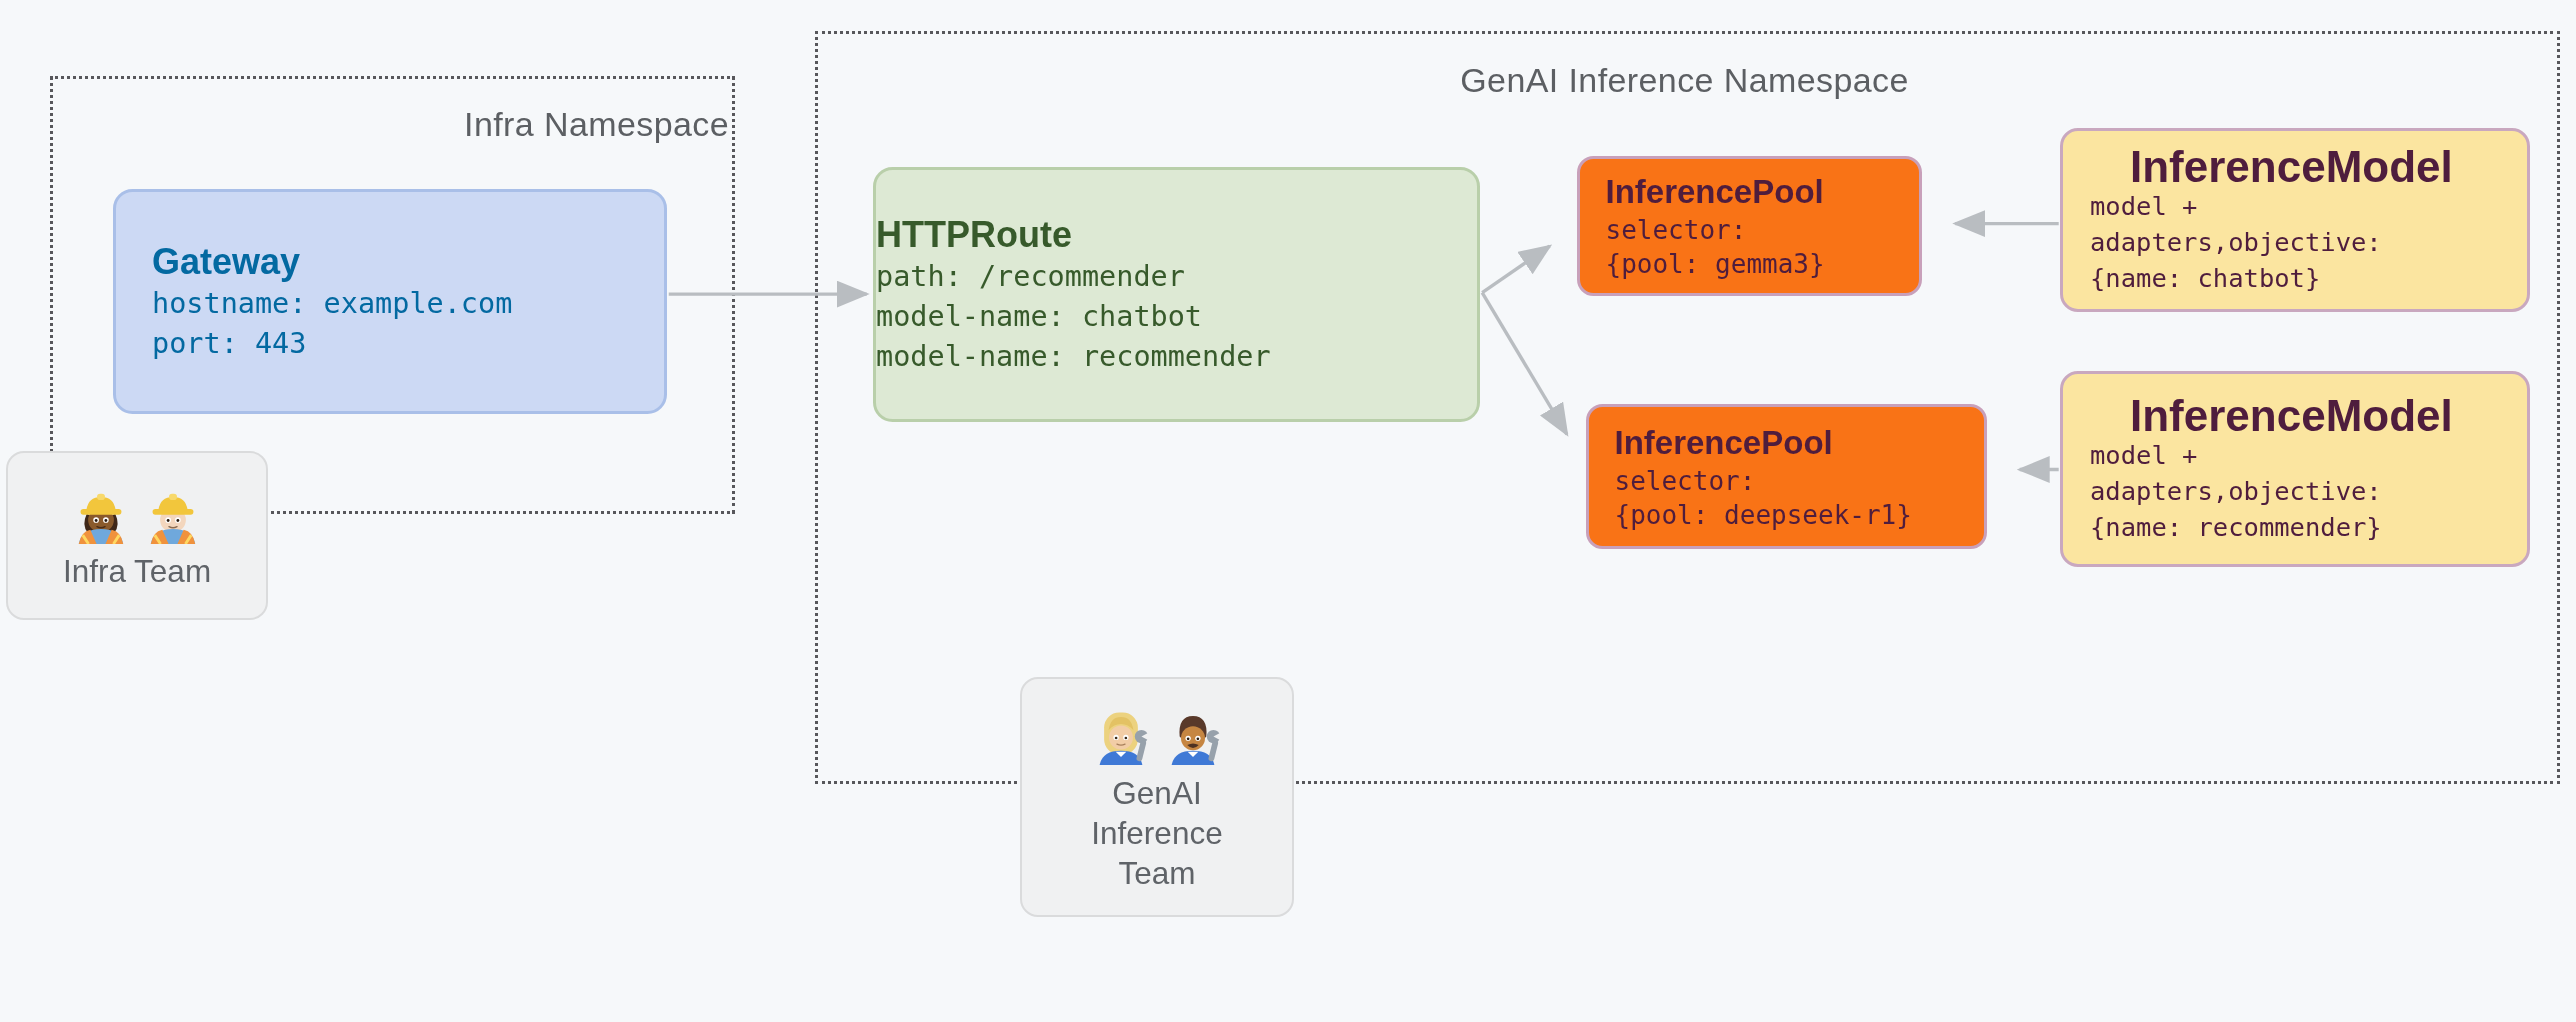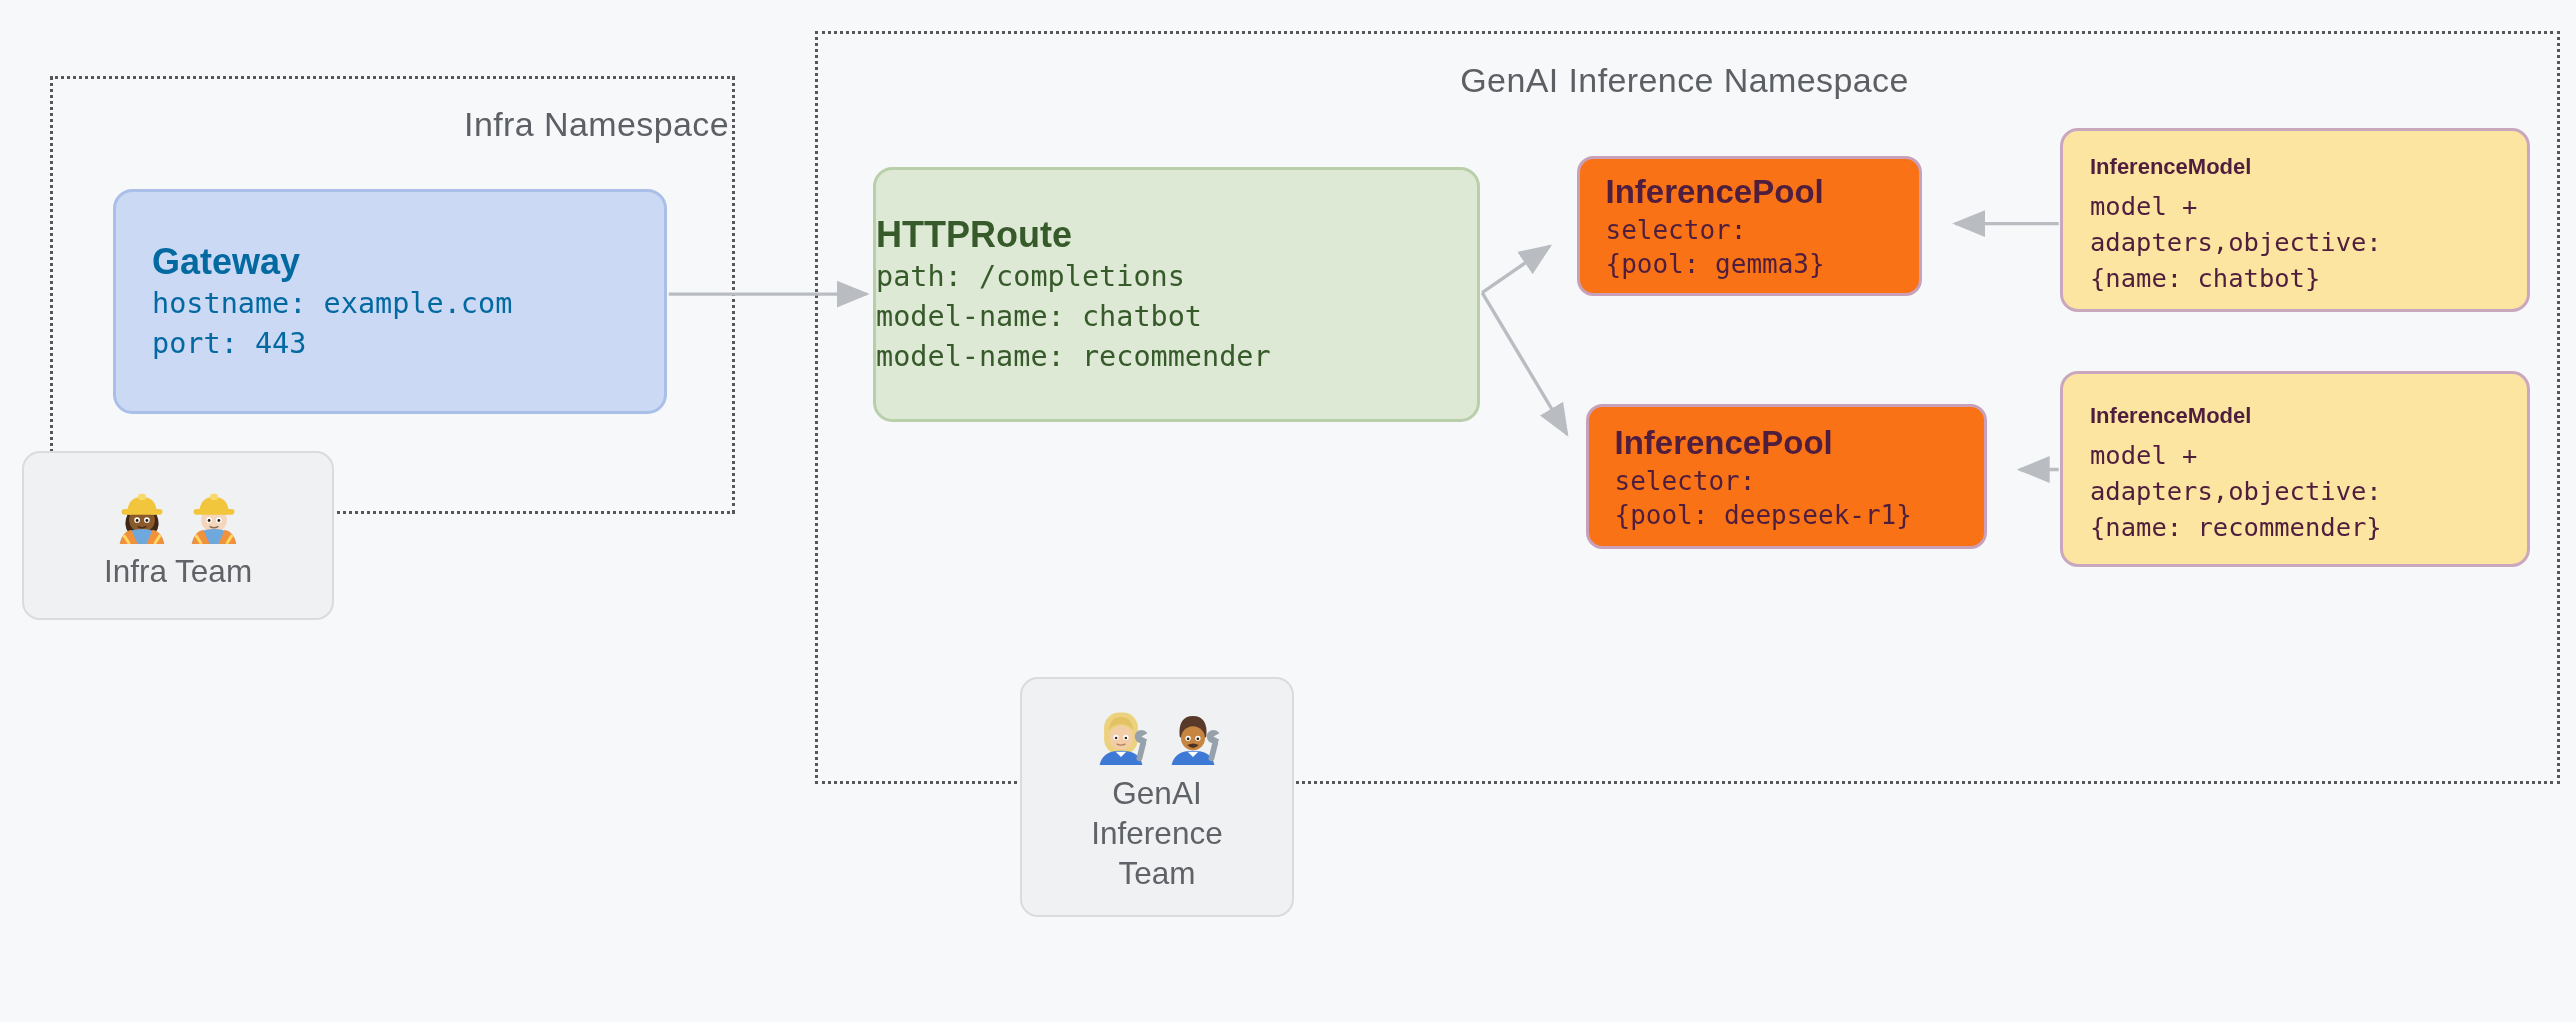--- a/index.html
+++ b/index.html
@@ -20,30 +20,30 @@
   .gateway{left:113px;top:189px;width:554px;height:225px;background:#ccd9f4;border-color:#a9bfe8;
            color:#0369a1;padding-left:36px;}
   .httproute{left:873px;top:167px;width:607px;height:255px;background:#dde9d4;border-color:#b9cfaa;
            color:#375a2b;}
   .pool{background:#f97316;border-color:#c8a0ba;color:#4f1d3d;padding-left:25.5px;border-radius:16.5px;}
   .pool .node-title{font-size:33px;line-height:42px;}
   .pool .node-line{font-size:26px;line-height:34px;}
   .pool1{left:1577px;top:156px;width:345px;height:140px;}
   .pool2{left:1586px;top:404px;width:401px;height:145px;}
   .model{background:#fbe5a0;border-color:#c9a8bf;color:#4f1d3d;padding-left:27px;border-radius:18px;}
-  .model .node-title{font-size:22px;line-height:43px;}
+  .model .node-title{font-size:44px;line-height:43px;margin-left:40px;}
   .model .node-line{font-size:25.5px;line-height:36px;}
   .model1{left:2060px;top:128px;width:470px;height:184px;}
   .model2{left:2060px;top:371px;width:470px;height:196px;}
 
   
   .team{position:absolute;z-index:5;background:#f0f1f2;border:2.2px solid #dadbdc;border-radius:18px;
         display:flex;flex-direction:column;align-items:center;justify-content:center;
         color:#5f6368;font-size:31.5px;line-height:40px;text-align:center;box-sizing:border-box;}
-  .team-infra{left:22px;top:451px;width:312px;height:169px;}
+  .team-infra{left:6px;top:451px;width:262px;height:169px;}
   .team-genai{left:1020px;top:677px;width:274px;height:240px;}
   .team-icons{display:flex;gap:7.5px;align-items:flex-end;}
   .team-icons svg{width:64px;height:64px;display:block;}
   .team-label{margin-top:7.5px;max-width:202px;}
 
   
   .edges{position:absolute;left:0;top:0;z-index:2;pointer-events:none;}
   .edge{stroke:#b9bdc1;stroke-width:4.5;fill:none;}
 </style>
 </head>
@@ -71,21 +71,21 @@
   </svg>
 
   <div class="node gateway">
     <div class="node-title">Gateway</div>
     <div class="node-line">hostname: example.com</div>
     <div class="node-line">port: 443</div>
   </div>
 
   <div class="node httproute">
     <div class="node-title">HTTPRoute</div>
-    <div class="node-line">path: /completions</div>
+    <div class="node-line">path: /recommender</div>
     <div class="node-line">model-name: chatbot</div>
     <div class="node-line">model-name: recommender</div>
   </div>
 
   <div class="node pool pool1">
     <div class="node-title">InferencePool</div>
     <div class="node-line">selector:</div>
     <div class="node-line">{pool: gemma3}</div>
   </div>
 

